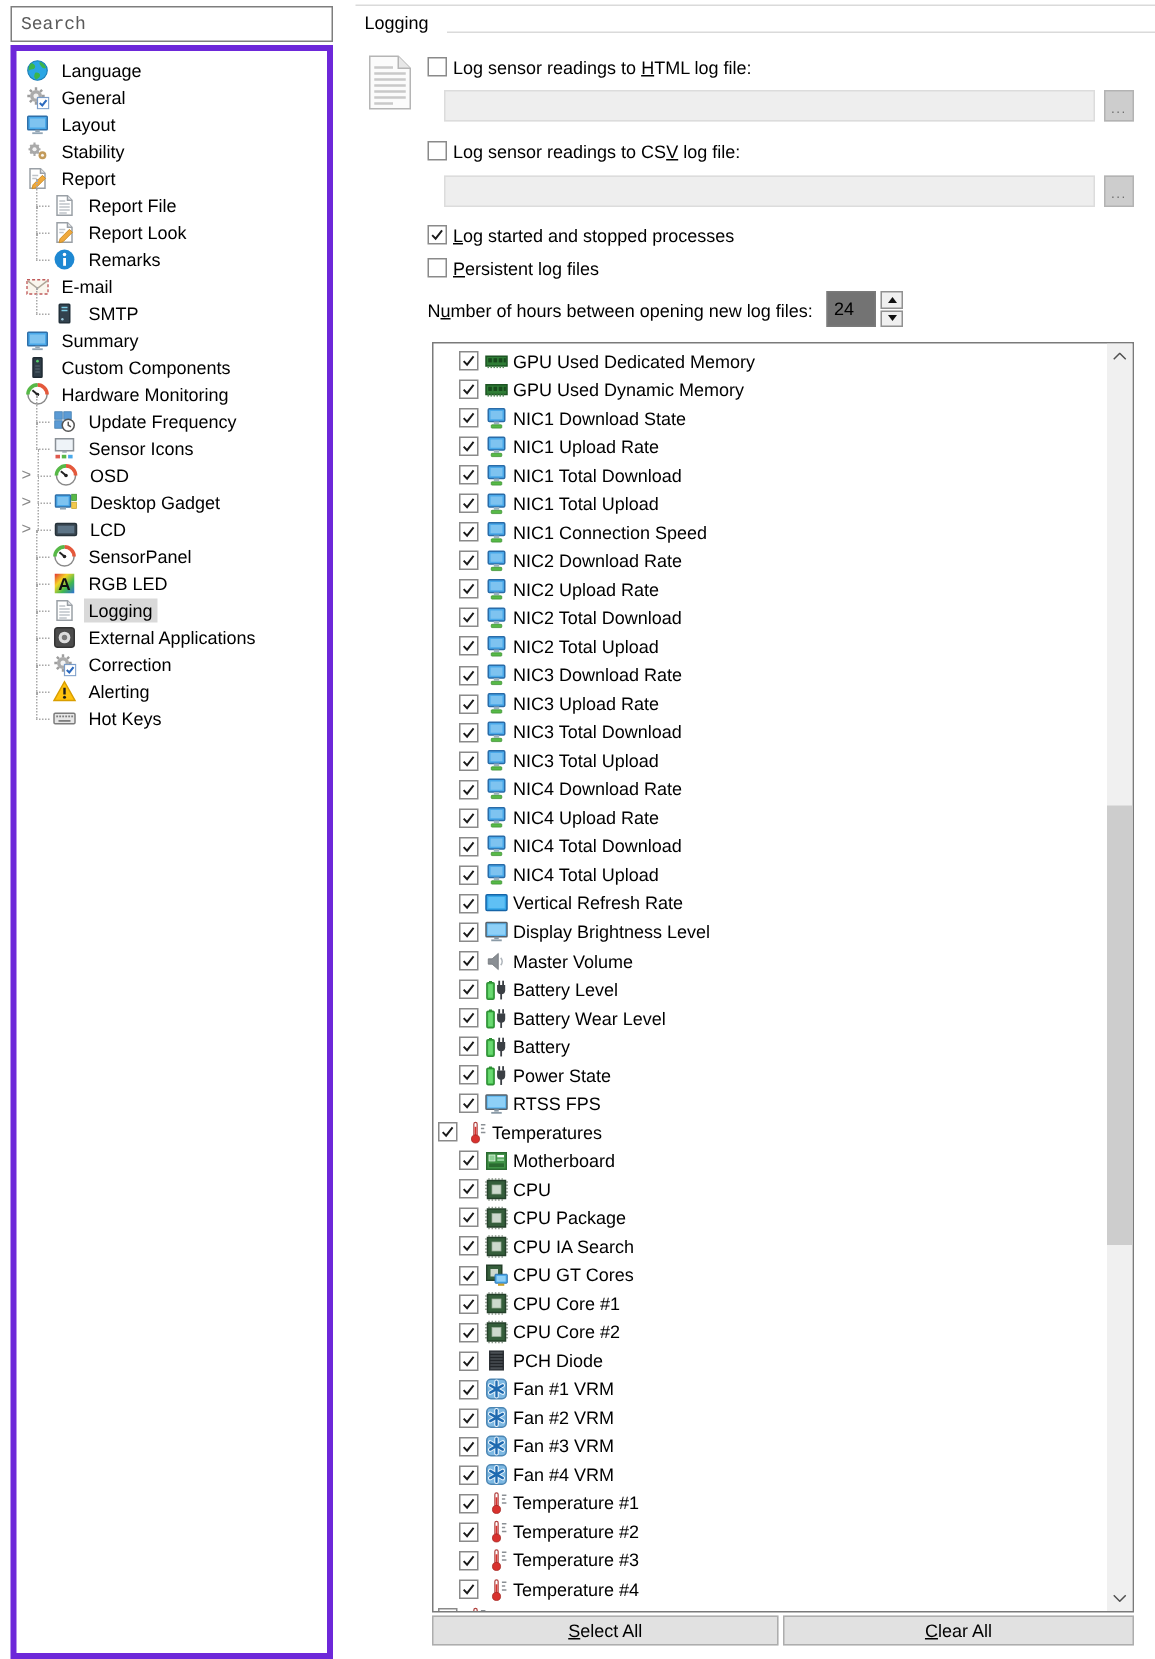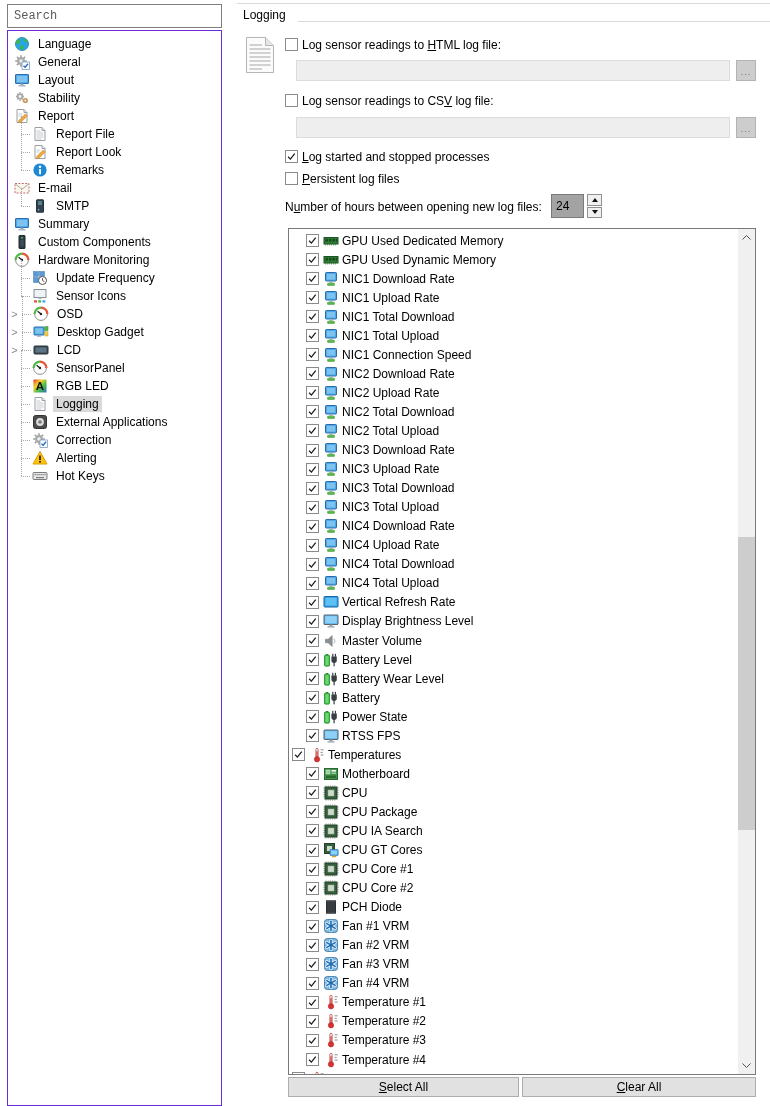--- a/index.html
+++ b/index.html
@@ -2,21 +2,21 @@
 <html><head>
 <meta charset="utf-8">
 <style>
   html,body{margin:0;padding:0}
   body{width:770px;height:1106px;position:relative;background:#fff;color:#000;
        font-family:"Liberation Sans",sans-serif;font-size:12px;overflow:hidden}
   
   #search{position:absolute;left:7px;top:4px;width:215px;height:24px;border:1px solid #7e7e7e;
           padding:0 6px;box-sizing:border-box;font-family:Liberation Mono, monospace;font-size:12px;color:#333;outline:none}
   #search::placeholder{color:#5a5a5a}
-  #tree{position:absolute;left:7px;top:30px;width:215px;height:1076px;border:1px solid #6d28d9;
+  #tree{position:absolute;left:7px;top:30px;width:215px;height:1076px;border:4px solid #6d28d9;
         box-sizing:border-box;background:#fff;padding-top:4px;overflow:hidden}
   .trow{height:18px;display:flex;align-items:center;white-space:nowrap}
   .trow.l0{padding-left:6px}
   .trow.l1{padding-left:10px}
   .trow.exp{padding-left:2px}
   .chev{width:9px;color:#8a8a8a;font-size:11px;flex:none;text-align:center;line-height:18px}
   .conn{width:14px;height:18px;position:relative;flex:none}
   .conn::before{content:"";position:absolute;left:3px;top:-9px;height:18px;border-left:1px dotted #a8a8a8}
   .conn::after{content:"";position:absolute;left:3px;top:9px;width:9px;border-top:1px dotted #a8a8a8}
   .ico{width:16px;height:16px;flex:none;display:inline-flex}
@@ -33,21 +33,21 @@
   .cb{width:13px;height:13px;border:1px solid #8a8a8a;background:#fff;flex:none;
       box-sizing:border-box;display:inline-flex;margin-top:0}
   .cb svg{width:100%;height:100%}
   .u{text-decoration:underline}
   .tfield{position:absolute;height:21px;background:#eeeeee;border:1px solid #dcdcdc;box-sizing:border-box}
   .dots{position:absolute;width:20px;height:21px;background:#cdcdcd;border:1px solid #b3b3b3;box-sizing:border-box;
         color:#6e6e6e;display:flex;align-items:flex-end;justify-content:center;font-size:9px;letter-spacing:1px;
         padding-bottom:3px}
   #hours-label{position:absolute;left:285px;top:200px}
   #spin-box{position:absolute;left:551px;top:194px;width:33px;height:24px;border:1px solid #7a7a7a;
-            box-sizing:border-box;display:flex;align-items:center;padding-left:4px;background:#a3a3a3}
+            box-sizing:border-box;display:flex;align-items:center;padding-left:4px;background:#737373}
   #spin-btns{position:absolute;left:587px;top:194px;width:15px;height:24px;display:flex;flex-direction:column;gap:1px}
   .sp{flex:1;background:#f0f0f0;border:1px solid #919191;display:flex;align-items:center;justify-content:center;box-sizing:border-box}
   .tri-up{width:0;height:0;border-left:3px solid transparent;border-right:3px solid transparent;border-bottom:4px solid #111}
   .tri-dn{width:0;height:0;border-left:3px solid transparent;border-right:3px solid transparent;border-top:4px solid #111}
   
   #list{position:absolute;left:288px;top:228px;width:468px;height:847px;border:1px solid #7a7a7a;
         box-sizing:border-box;background:#fff;overflow:hidden}
   #rows{position:absolute;left:0;top:0;right:17px;bottom:0;overflow:hidden;padding-top:2px}
   .lrow{height:19.05px;display:flex;align-items:center;white-space:nowrap}
   .lrow.l0{padding-left:3px}
@@ -500,21 +500,21 @@
           </svg>
         </span>
         <span class="ico">
           <svg viewBox="0 0 16 16" width="16" height="16">
             <rect x="2.5" y="1.5" width="11" height="8.5" rx="0.8" fill="#4aa9ea" stroke="#2a6ca8"></rect>
             <rect x="4" y="3" width="8" height="5.5" fill="#7ec3f0"></rect>
             <rect x="6.2" y="10" width="3.6" height="1.8" fill="#9ab0c0"></rect>
             <rect x="4.5" y="12.2" width="7" height="2.2" rx="0.5" fill="#57b947" stroke="#3a8f2f" stroke-width="0.5"></rect>
           </svg>
         </span>
-        <span>NIC1 Download Rate</span>
+        <span>NIC1 Download State</span>
       </div>
       <div class="lrow l1">
         <span class="cb">
           <svg viewBox="0 0 13 13">
             <polyline points="2.5,6.8 5.2,9.6 10.3,3.1" fill="none" stroke="#1b1b1b" stroke-width="1.5"></polyline>
           </svg>
         </span>
         <span class="ico">
           <svg viewBox="0 0 16 16" width="16" height="16">
             <rect x="2.5" y="1.5" width="11" height="8.5" rx="0.8" fill="#4aa9ea" stroke="#2a6ca8"></rect>

